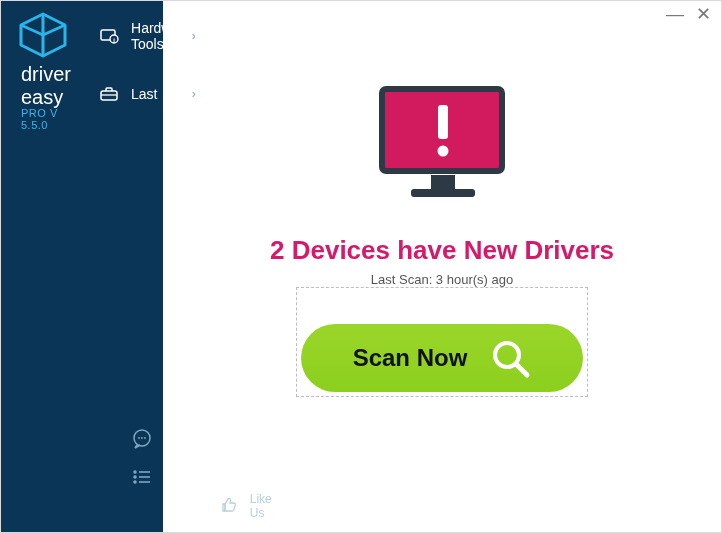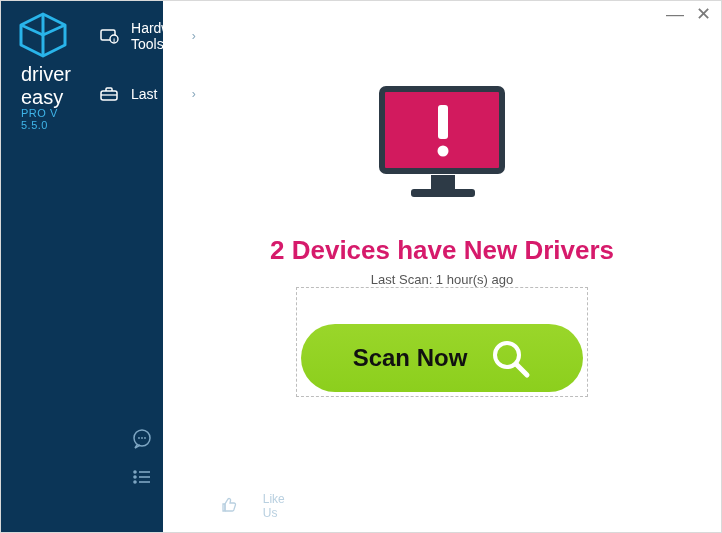--- a/index.html
+++ b/index.html
@@ -16,21 +16,21 @@
   .nav-item {
     display: flex; align-items: center; gap: 12px;
     padding: 0 14px; height: 58px;
     color: #fff; font-size: 14px; cursor: pointer; position: relative;
   }
   .nav-item.active { background: #064a7d; border-left: 4px solid #22a7e0; padding-left: 10px; }
   .nav-item .chev { position: absolute; right: 10px; color: #88a8bd; font-size: 12px; }
   .nav-icon { width: 20px; height: 20px; display: flex; align-items: center; justify-content: center; flex-shrink: 0; }
   .sidebar-footer { margin-top: auto; padding: 8px 14px 12px 14px; }
   .footer-icons-right { position: absolute; right: 10px; bottom: 40px; display: flex; flex-direction: column; gap: 12px; }
-  .like { display: flex; align-items: center; gap: 25px; font-size: 12px; color: #b9d0e0; cursor: pointer; }
+  .like { display: flex; align-items: center; gap: 12px; font-size: 12px; color: #b9d0e0; cursor: pointer; }
   .main { flex: 1; background: #fff; display: flex; flex-direction: column; align-items: center; justify-content: flex-start; padding-top: 82px; }
   .monitor-wrap { position: relative; }
   .headline { font-size: 26px; font-weight: 700; color: #d61a6b; margin-top: 20px; }
   .subline  { font-size: 13px; color: #555; margin-top: 6px; }
   .scan-btn {
     margin-top: 32px; width: 282px; height: 68px; border-radius: 40px;
     background: linear-gradient(#9ad62a, #8ccf1d);
     display: flex; align-items: center; justify-content: center; gap: 22px;
     font-size: 24px; font-weight: 700; color: #111; cursor: pointer;
     border: none; position: relative;
@@ -142,21 +142,21 @@
 
         <rect x="71" y="22" width="10" height="34" rx="3" fill="#fff"></rect>
         <circle cx="76" cy="68" r="5.5" fill="#fff"></circle>
 
         <rect x="64" y="92" width="24" height="14" fill="#2d3a46"></rect>
         <rect x="44" y="106" width="64" height="8" rx="3" fill="#2d3a46"></rect>
       </svg>
     </div>
 
     <div class="headline">2 Devices have New Drivers</div>
-    <div class="subline">Last Scan: 1 hour(s) ago</div>
+    <div class="subline">Last Scan: 3 hour(s) ago</div>
 
     <div class="scan-btn-outline">
       <button class="scan-btn">
         <span>Scan Now</span>
         <span class="mag">
           <svg width="42" height="42" viewBox="0 0 42 42">
             <circle cx="18" cy="18" r="12" fill="none" stroke="#fff" stroke-width="4"></circle>
             <line x1="27" y1="27" x2="38" y2="38" stroke="#fff" stroke-width="5" stroke-linecap="round"></line>
           </svg>
         </span>

